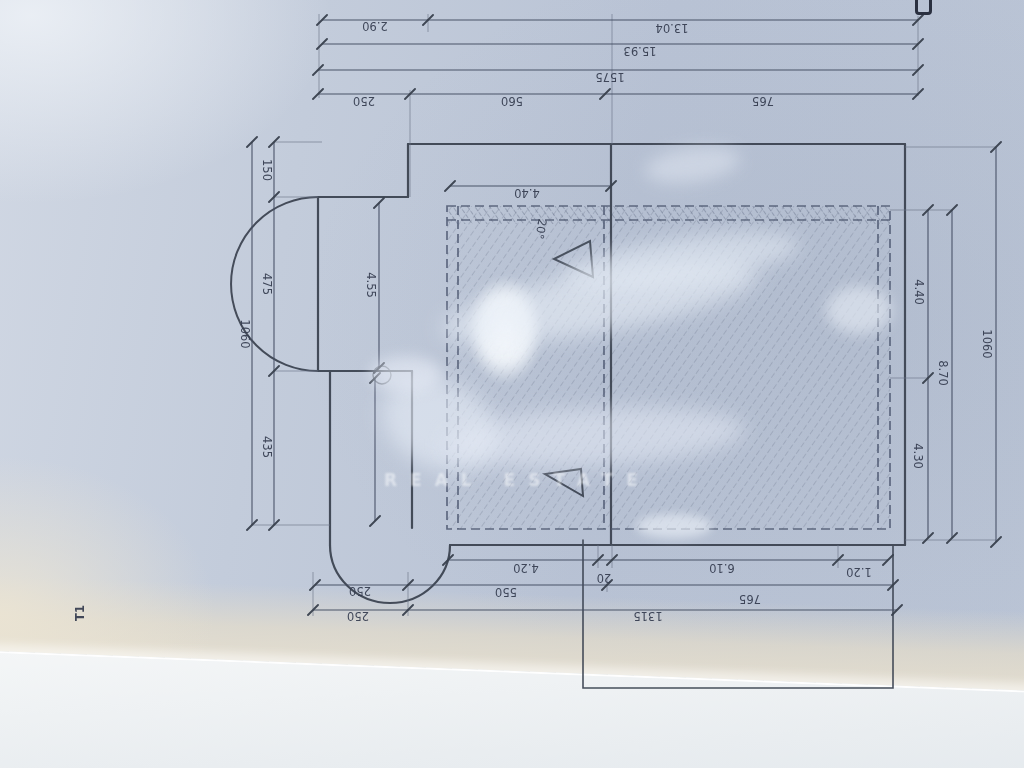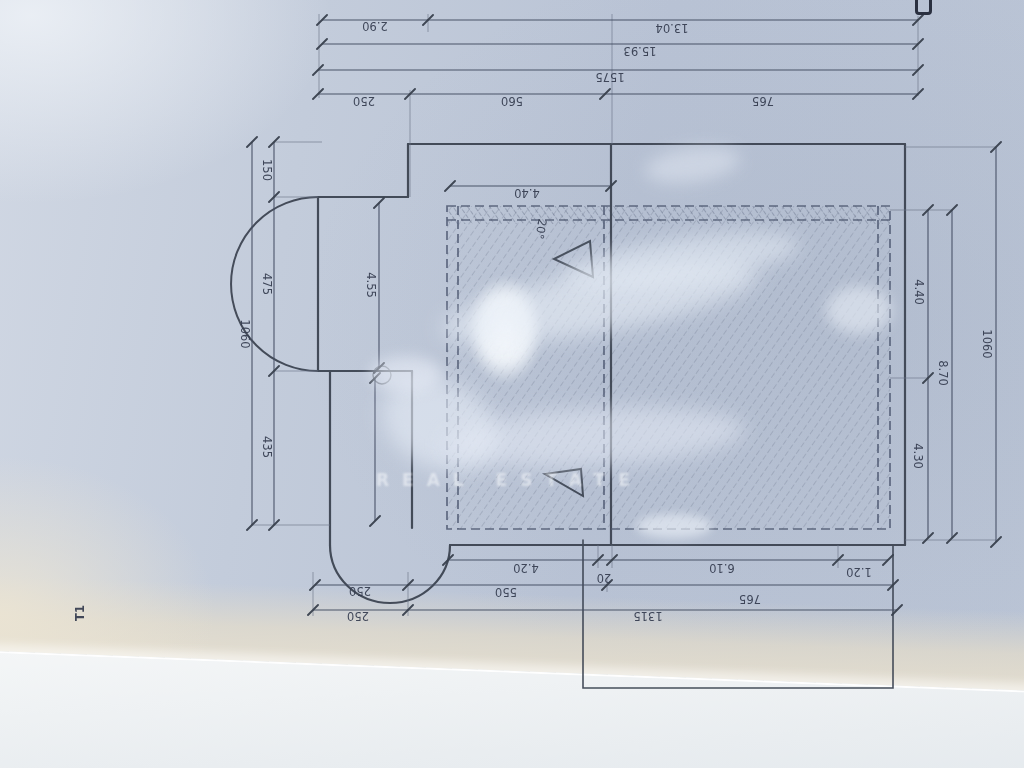--- a/index.html
+++ b/index.html
@@ -13,21 +13,21 @@
   .cream-band{position:absolute;left:-20px;top:575px;width:1110px;height:95px;
     background:linear-gradient(to bottom,rgba(229,221,202,0) 0%,rgba(229,221,202,.72) 45%,rgba(233,225,207,.95) 100%);
     transform:rotate(2deg);transform-origin:0 100%;pointer-events:none;}
   .bottom-sheet{position:absolute;left:-30px;top:650px;width:1150px;height:180px;
     background:linear-gradient(175deg,#f4f6f7 0%,#e9edf0 45%,#dde4ea 100%);
     border-top:2px solid rgba(255,255,255,.95);box-shadow:0 -7px 10px rgba(255,255,255,.55);
     transform:rotate(2.2deg);transform-origin:0 0;pointer-events:none;}
   svg.plan{position:absolute;left:0;top:0;filter:blur(.35px) saturate(.96);}
   svg.plan text{font-family:"DejaVu Sans",sans-serif;font-size:11.5px;fill:#333b4f;opacity:.92;
     text-anchor:middle;dominant-baseline:central;}
-  .wmark{position:absolute;left:376px;top:470px;font-size:17px;font-weight:600;letter-spacing:13px;
+  .wmark{position:absolute;left:384px;top:470px;font-size:17px;font-weight:600;letter-spacing:13px;
     color:rgba(249,251,253,.55);filter:blur(.8px);pointer-events:none;white-space:nowrap;}
   .smudge{position:absolute;border-radius:50%;pointer-events:none;}
   .partial-glyph{position:absolute;left:915px;top:-8px;width:11px;height:17px;
     border:3.5px solid #2a3040;border-radius:4px;}
 </style>
 </head>
 <body>
 
 <div class="stage">
 

